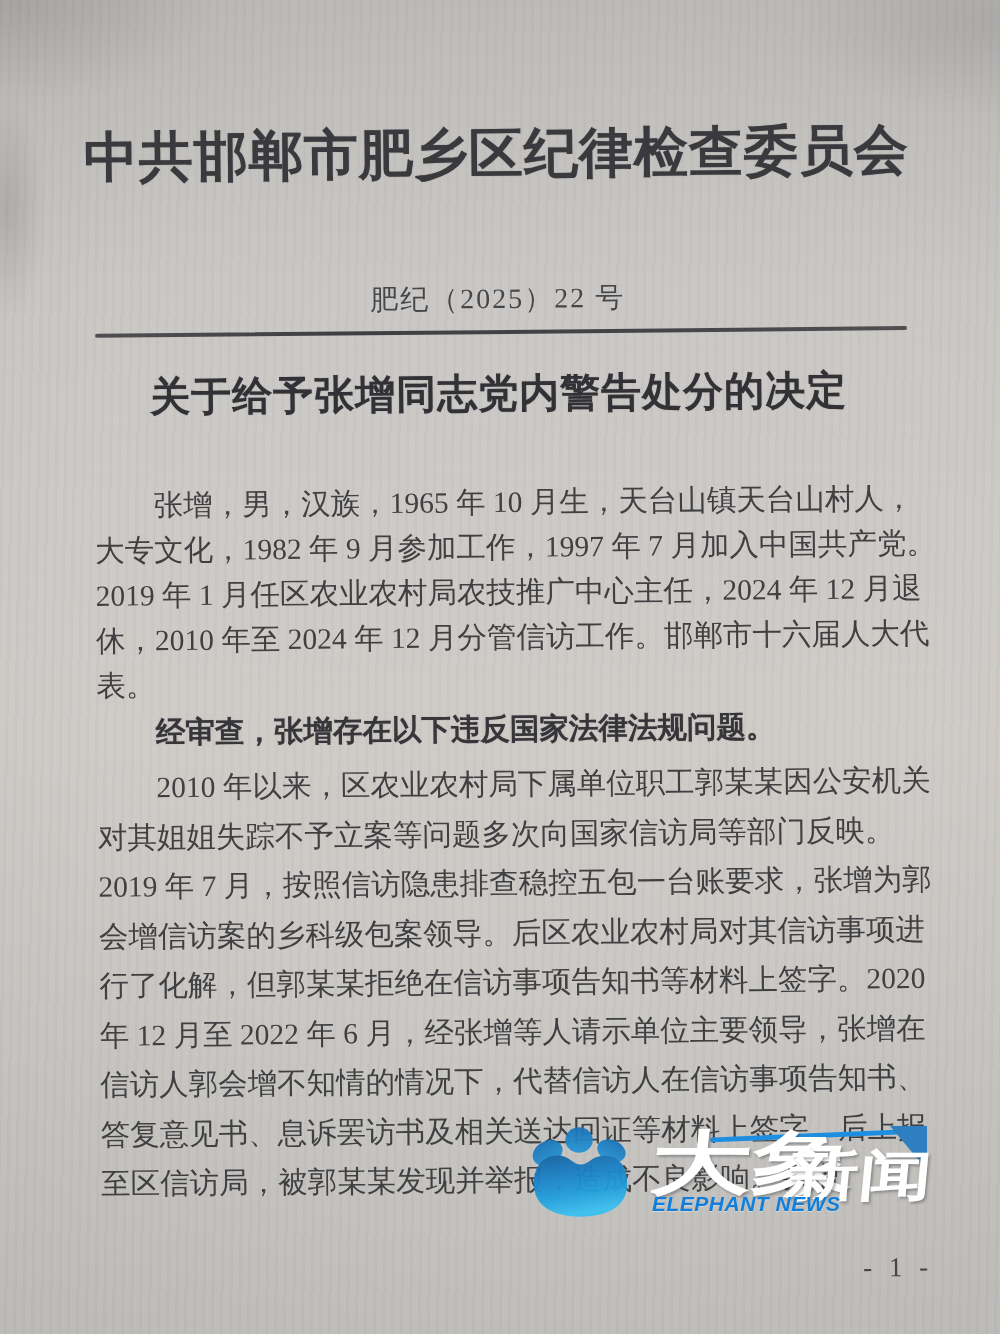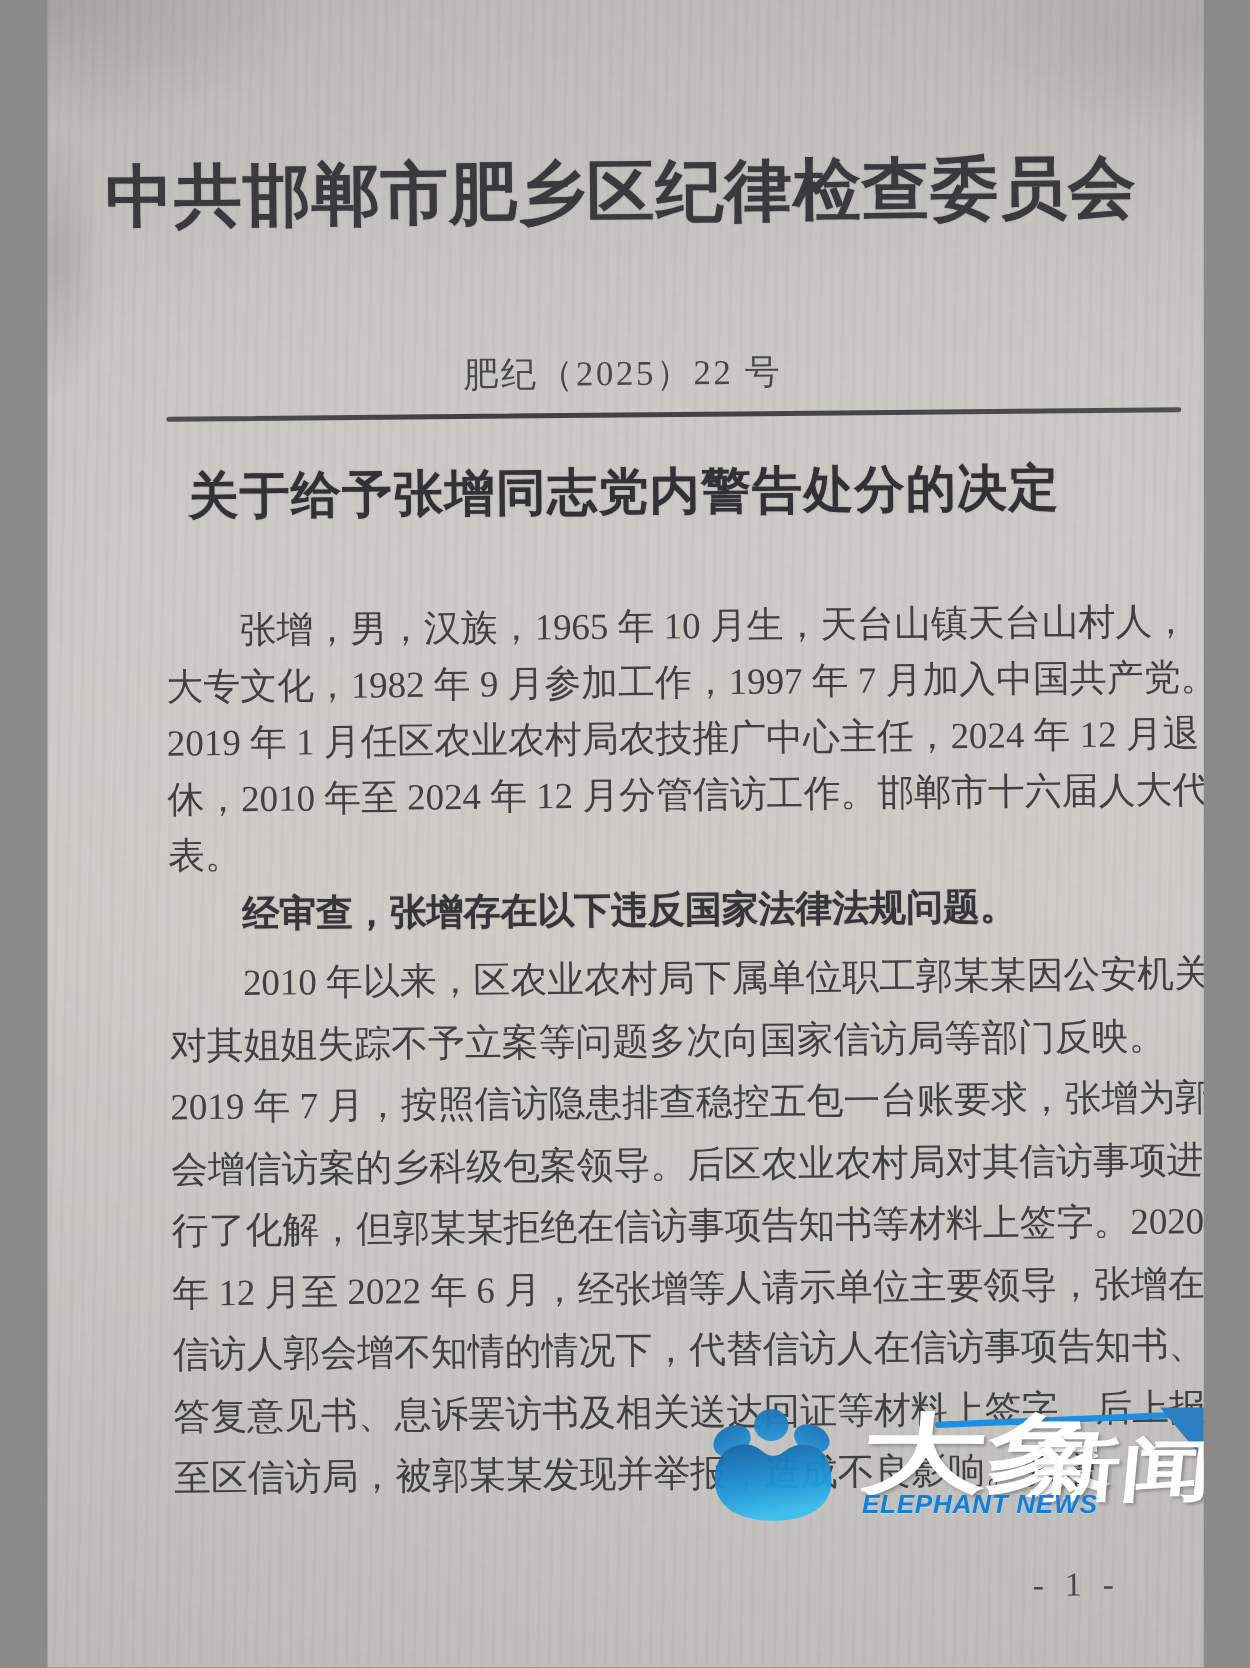--- a/index.html
+++ b/index.html
@@ -1,18 +1,18 @@
 <!DOCTYPE html>
 <html><head>
 <meta charset="utf-8">
 <style>
   html,body{margin:0;padding:0;background:#8a8a88;}
   .photo{
     position:relative;
-    width:925px;height:1334px;
+    width:1000px;height:1334px;
     margin:0 auto;
     overflow:hidden;
     font-family:"Liberation Serif","DejaVu Serif",serif;
     background:
       radial-gradient(55px 160px at 8px 210px, rgba(0,0,0,0.11), transparent 70%),
       radial-gradient(300px 150px at 0% 0%, rgba(0,0,0,0.10), transparent 72%),
       radial-gradient(280px 130px at 100% 2%, rgba(0,0,0,0.08), transparent 72%),
       radial-gradient(145% 120% at 52% 40%, rgba(255,255,255,0.06) 30%, rgba(0,0,0,0.045) 70%, rgba(0,0,0,0.16) 100%),
       repeating-linear-gradient(91deg, rgba(0,0,0,0.022) 0 3px, transparent 3px 9px),
       repeating-linear-gradient(1deg, rgba(255,255,255,0.02) 0 2px, transparent 2px 6px),

